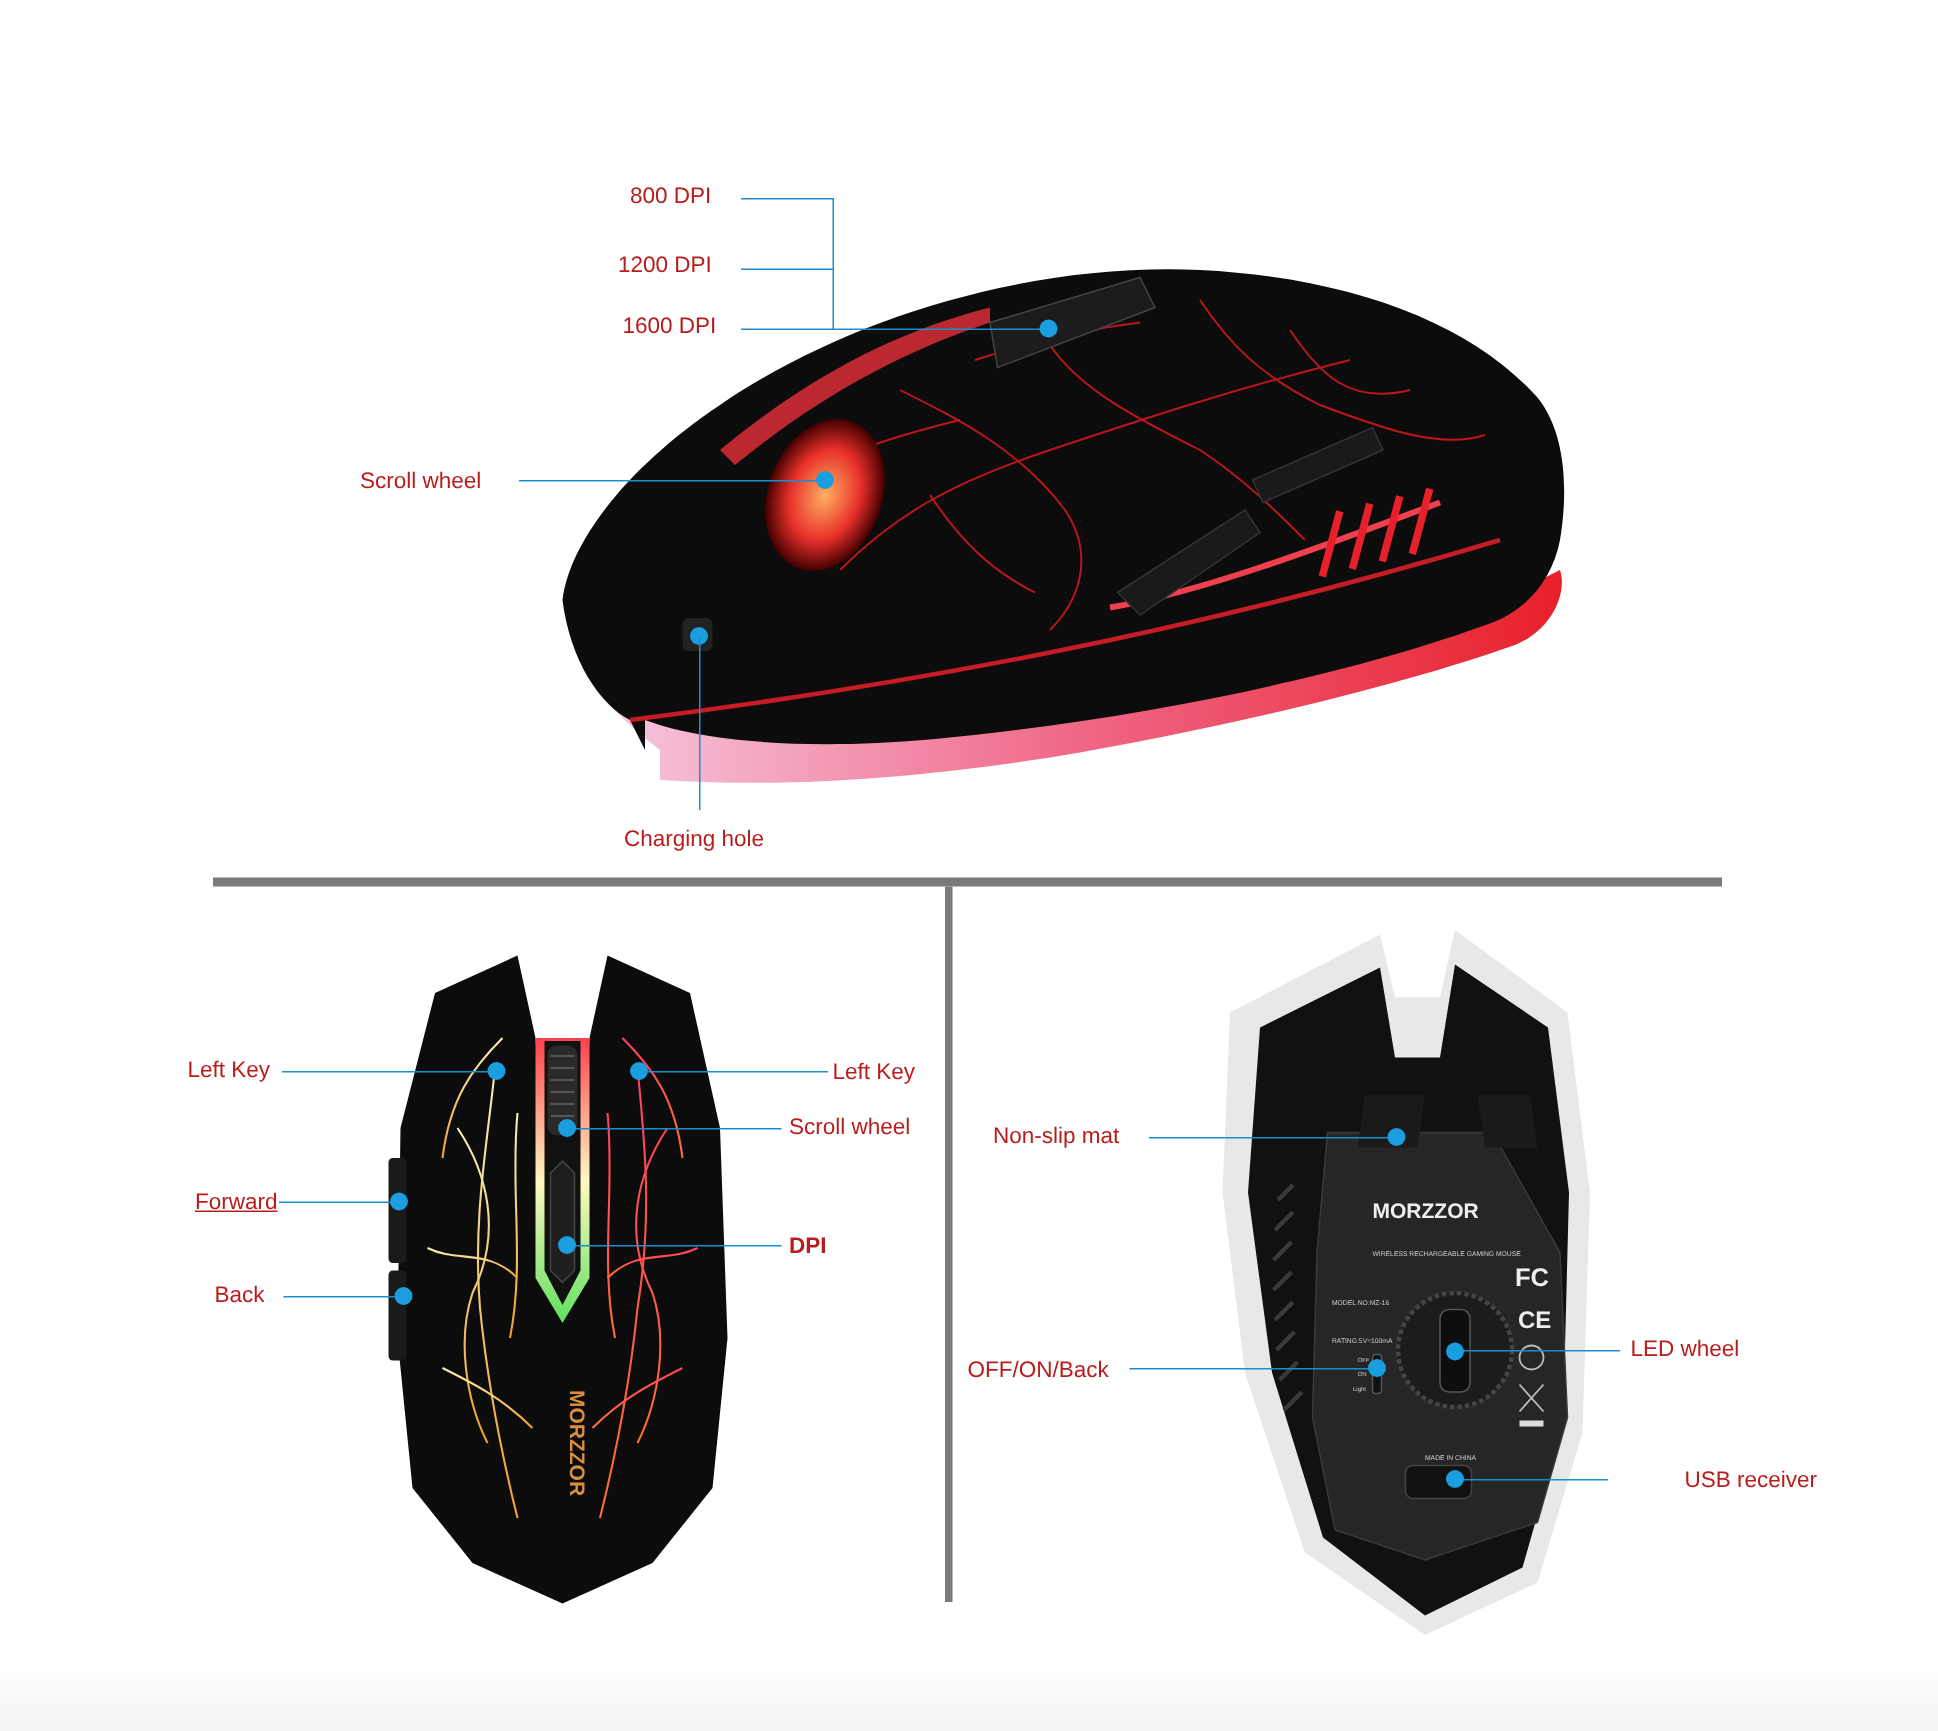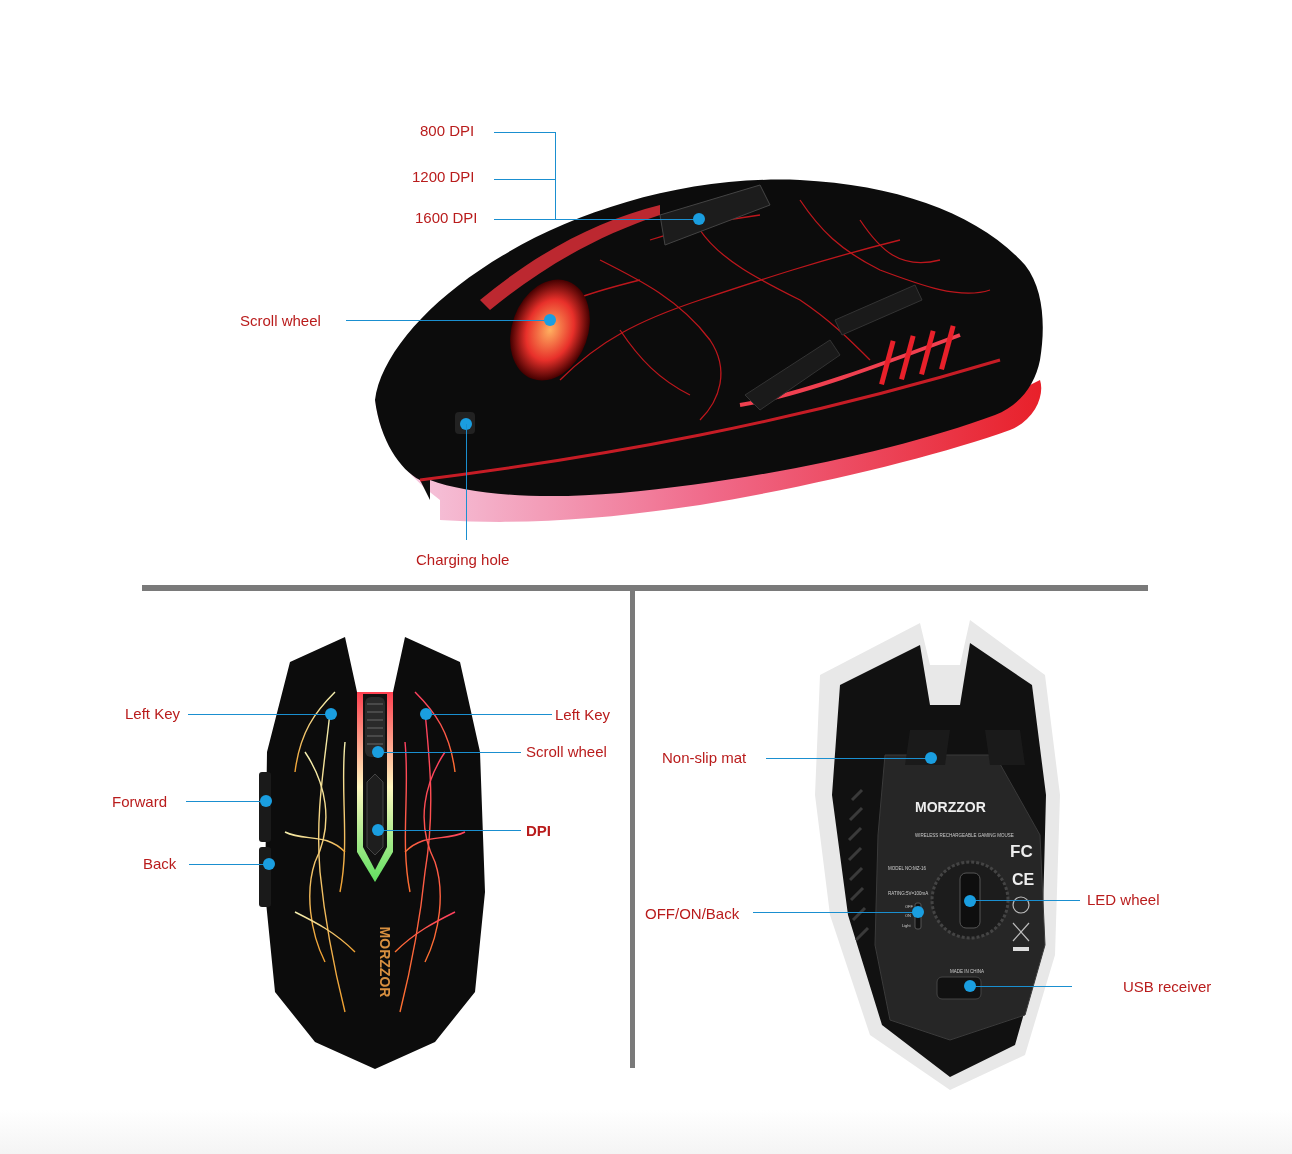--- a/index.html
+++ b/index.html
@@ -149,21 +149,21 @@
 <div class="dot" style="left:331px;top:714px;"></div>
 
 <span class="label" style="left:555px;top:706px;">Left Key</span>
 <div class="line" style="left:426px;top:714px;width:126px;height:1px;"></div>
 <div class="dot" style="left:426px;top:714px;"></div>
 
 <span class="label" style="left:526px;top:743px;">Scroll wheel</span>
 <div class="line" style="left:378px;top:752px;width:143px;height:1px;"></div>
 <div class="dot" style="left:378px;top:752px;"></div>
 
-<span class="label" style="left:112px;top:793px;">Forward</span>
+<span class="label" style="left:130px;top:793px;text-decoration:underline;">Forward</span>
 <div class="line" style="left:186px;top:801px;width:80px;height:1px;"></div>
 <div class="dot" style="left:266px;top:801px;"></div>
 
 <span class="label" style="left:526px;top:822px;font-weight:bold;">DPI</span>
 <div class="line" style="left:378px;top:830px;width:143px;height:1px;"></div>
 <div class="dot" style="left:378px;top:830px;"></div>
 
 <span class="label" style="left:143px;top:855px;">Back</span>
 <div class="line" style="left:189px;top:864px;width:80px;height:1px;"></div>
 <div class="dot" style="left:269px;top:864px;"></div>

